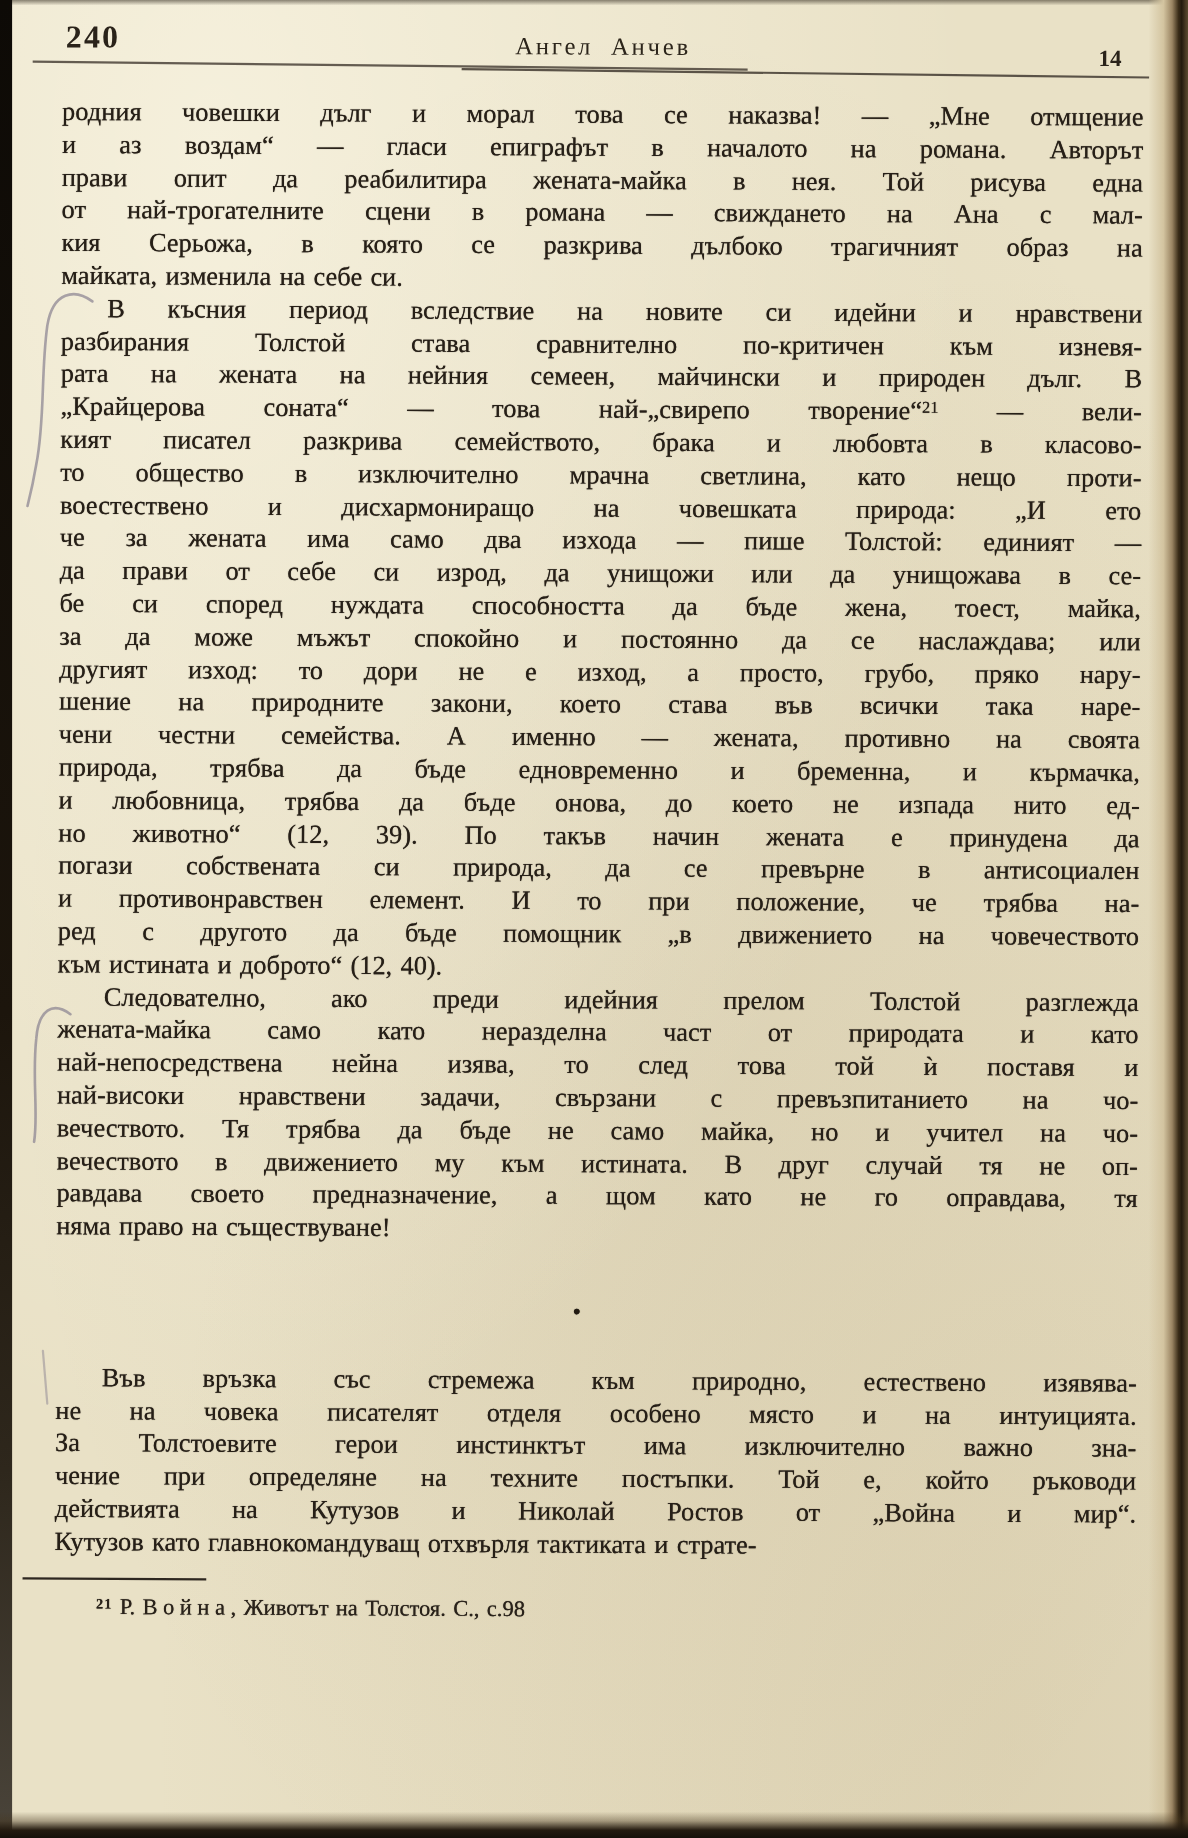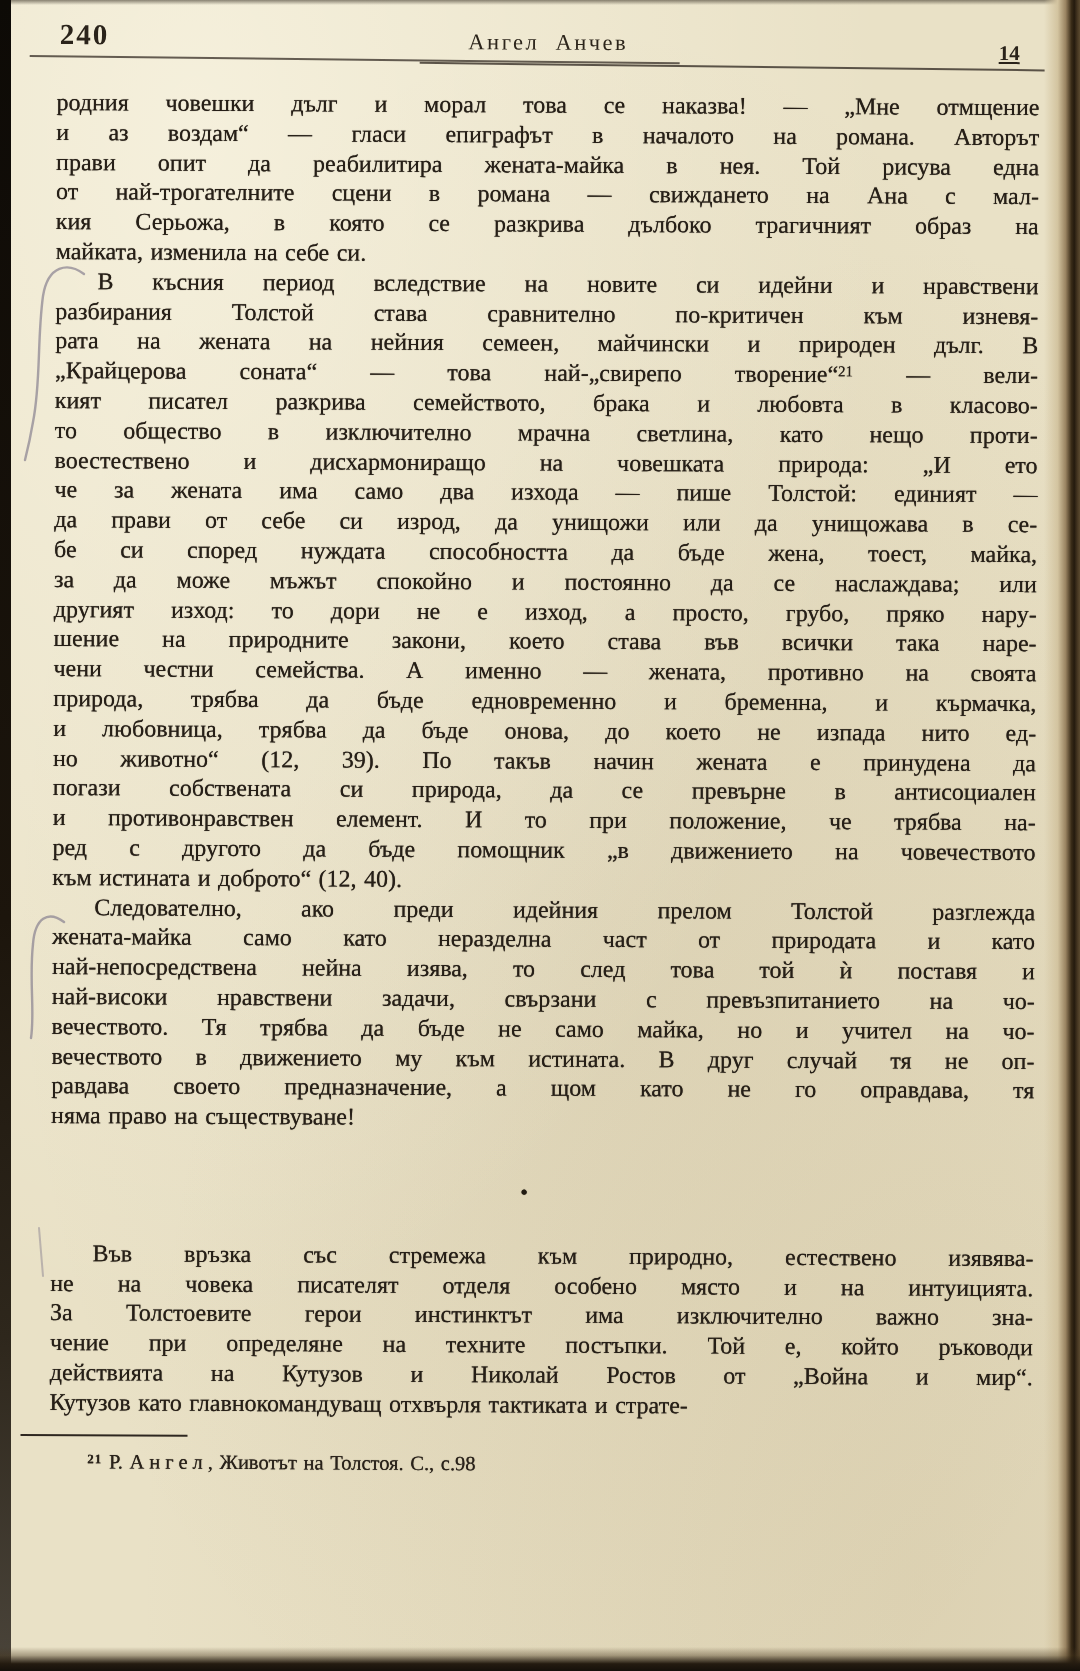--- a/index.html
+++ b/index.html
@@ -26,21 +26,21 @@
   .edge-top{position:absolute;left:0;top:0;width:100%;height:5px;
     background:linear-gradient(180deg, rgba(32,24,13,.5), rgba(32,24,13,0));}
 
   .content{position:absolute;left:0;top:0;width:1080px;transform:rotate(.3deg);transform-origin:40px 0;}
 
   
   .pagenum{position:absolute;left:60px;top:18px;font-size:29px;font-weight:bold;
     letter-spacing:2px;color:#2a231a;text-align:center;}
   .running-author{position:absolute;left:57px;top:27px;width:983px;text-align:center;
     font-size:22.5px;letter-spacing:2.5px;color:#2c251b;word-spacing:8px;}
-  .corner-num{position:absolute;left:999px;top:36px;font-size:21px;font-weight:bold;color:#2a231a;text-decoration:underline;}
+  .corner-num{position:absolute;left:999px;top:36px;font-size:21px;font-weight:bold;color:#2a231a;}
   .rule{position:absolute;height:2px;background:#4a4238;}
   .rule.r1{left:30px;top:57px;width:650px;transform:rotate(.35deg);opacity:.85;}
   .rule.r2{left:420px;top:62px;width:625px;transform:rotate(.4deg);opacity:.9;}
 
   
   .text-block{position:absolute;left:57px;top:88px;width:983px;
     font-size:24px;line-height:29.8px;color:#261f17;
     text-shadow:0 0 .7px rgba(38,31,23,.95);word-spacing:1.5px;}
   .para{margin:0;}
   .para.indent .tline:first-child{text-indent:42px;}
@@ -123,21 +123,21 @@
         <div class="para indent">
           <div class="tline">Във връзка със стремежа към природно, естествено изявява-</div>
           <div class="tline">не на човека писателят отделя особено място и на интуицията.</div>
           <div class="tline">За Толстоевите герои инстинктът има изключително важно зна-</div>
           <div class="tline">чение при определяне на техните постъпки. Той е, който ръководи</div>
           <div class="tline">действията на Кутузов и Николай Ростов от „Война и мир“.</div>
           <div class="tline">Кутузов като главнокомандуващ отхвърля тактиката и страте-</div>
         </div>
         <div class="footnote">
           <div class="fn-rule"></div>
-          <div class="fn-text"><sup>21</sup> Р. <span class="fn-surname">Ангел</span>, Животът на Толстоя. С., с.98</div>
+          <div class="fn-text"><sup>21</sup> Р. <span class="fn-surname">Война</span>, Животът на Толстоя. С., с.98</div>
         </div>
       </div>
 
   </div>
 
   <svg class="pencil" style="left:18px;top:260px;" width="80" height="210" viewBox="0 0 80 210">
     <path d="M 66 14 C 50 2, 30 5, 25 36 C 19 80, 23 122, 15 162 C 12 180, 9 192, 7 200"></path>
   </svg>
   <svg class="pencil" style="left:18px;top:910px;" width="64" height="138" viewBox="0 0 64 138">
     <path d="M 46 12 C 30 0, 17 8, 15 34 C 11 70, 17 102, 13 128"></path>

